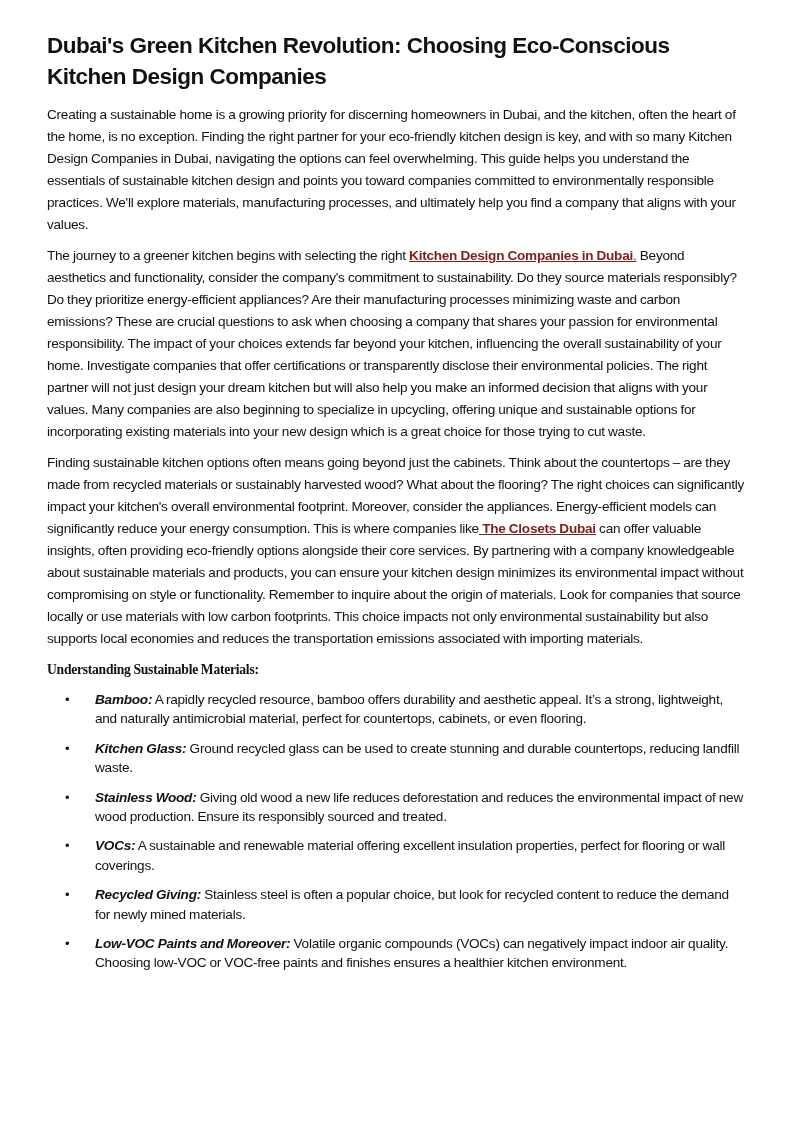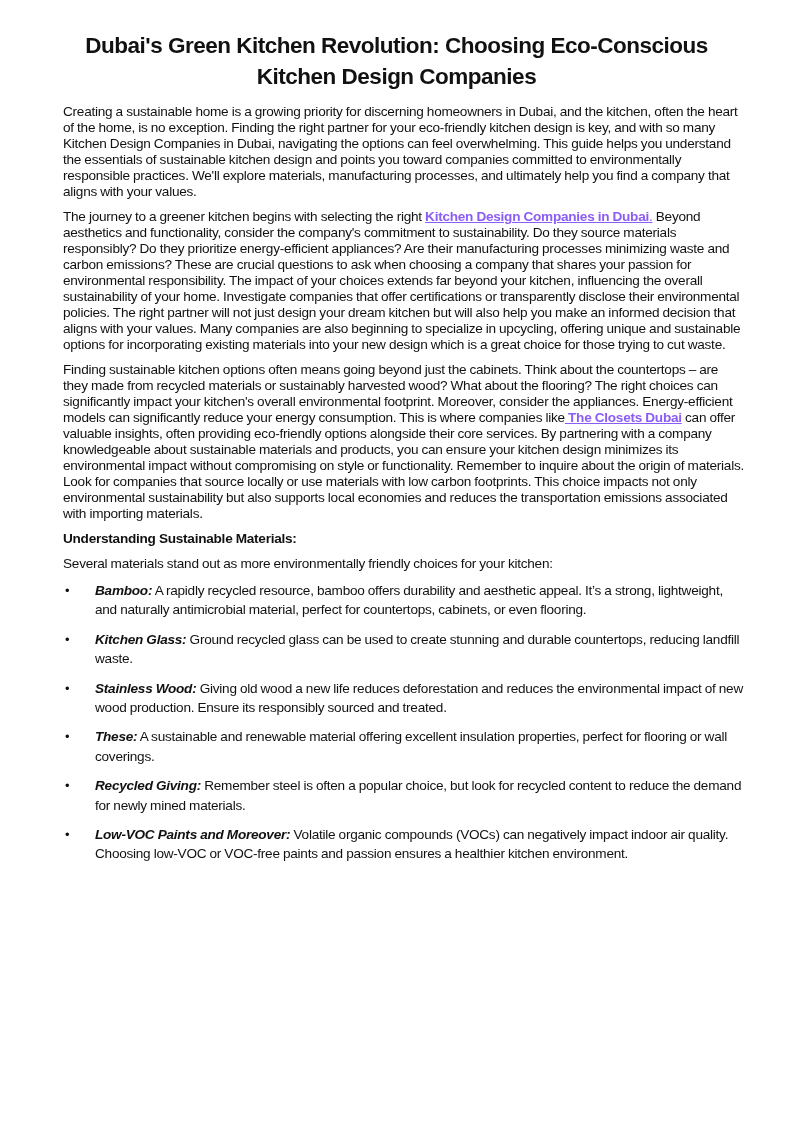--- a/index.html
+++ b/index.html
@@ -5,31 +5,31 @@
     html, body { margin: 0; padding: 0; background: #ffffff; }
     body {
       width: 794px; height: 1123px; overflow: hidden;
       font-family: "Liberation Sans", sans-serif;
       color: #111111;
     }
     .page { position: relative; padding: 30px 48px 0 47px; box-sizing: border-box; width: 794px; }
     h1.title {
       font-family: "Liberation Sans", sans-serif;
       font-weight: bold; font-size: 22.5px; line-height: 31px;
-      margin: 0 0 12px 0; letter-spacing: -0.5px; color: #111; text-align: center;
+      margin: 0 0 12px 0; letter-spacing: -0.5px; color: #111;
     }
     p.para {
-      font-size: 13.6px; line-height: 16px; margin: 0 0 9px 16px;
+      font-size: 13.6px; line-height: 22px; margin: 0 0 9px 0;
       letter-spacing: -0.25px; word-spacing: -0.3px;
     }
     a.link {
-      color: #8b5cf6; font-weight: bold; text-decoration: underline;
+      color: #7f1d1d; font-weight: bold; text-decoration: underline;
     }
     a.link .tail { font-weight: normal; }
-    .subhead { font-weight: bold; }
+    .subhead { font-weight: bold; font-family: Liberation Serif, serif; }
     ul.materials { list-style: none; margin: 0; padding: 0; }
     ul.materials li {
       position: relative; padding-left: 48px;
       font-size: 13.6px; line-height: 19.4px; margin: 0 0 10px 0;
       letter-spacing: -0.25px; word-spacing: -0.3px;
     }
     ul.materials li .bullet {
       position: absolute; left: 18px; top: 0; font-size: 13px;
     }
     ul.materials li .term { font-weight: bold; font-style: italic; }
@@ -41,23 +41,22 @@
   <h1 class="title">Dubai's Green Kitchen Revolution: Choosing Eco-Conscious Kitchen Design Companies</h1>
 
   <p class="para">Creating a sustainable home is a growing priority for discerning homeowners in Dubai, and the kitchen, often the heart of the home, is no exception. Finding the right partner for your eco-friendly kitchen design is key, and with so many Kitchen Design Companies in Dubai, navigating the options can feel overwhelming. This guide helps you understand the essentials of sustainable kitchen design and points you toward companies committed to environmentally responsible practices. We'll explore materials, manufacturing processes, and ultimately help you find a company that aligns with your values.</p>
 
   <p class="para"><span>The journey to a greener kitchen begins with selecting the right </span><a class="link" href="#"><span>Kitchen Design Companies in Dubai</span><span class="tail">.</span></a><span> Beyond aesthetics and functionality, consider the company's commitment to sustainability. Do they source materials responsibly? Do they prioritize energy-efficient appliances? Are their manufacturing processes minimizing waste and carbon emissions? These are crucial questions to ask when choosing a company that shares your passion for environmental responsibility. The impact of your choices extends far beyond your kitchen, influencing the overall sustainability of your home. Investigate companies that offer certifications or transparently disclose their environmental policies. The right partner will not just design your dream kitchen but will also help you make an informed decision that aligns with your values. Many companies are also beginning to specialize in upcycling, offering unique and sustainable options for incorporating existing materials into your new design which is a great choice for those trying to cut waste.</span></p>
 
   <p class="para"><span>Finding sustainable kitchen options often means going beyond just the cabinets. Think about the countertops – are they made from recycled materials or sustainably harvested wood? What about the flooring? The right choices can significantly impact your kitchen's overall environmental footprint. Moreover, consider the appliances. Energy-efficient models can significantly reduce your energy consumption. This is where companies like</span><a class="link" href="#"> The Closets Dubai</a><span> can offer valuable insights, often providing eco-friendly options alongside their core services. By partnering with a company knowledgeable about sustainable materials and products, you can ensure your kitchen design minimizes its environmental impact without compromising on style or functionality. Remember to inquire about the origin of materials. Look for companies that source locally or use materials with low carbon footprints. This choice impacts not only environmental sustainability but also supports local economies and reduces the transportation emissions associated with importing materials.</span></p>
 
   <p class="para subhead">Understanding Sustainable Materials:</p>
 
-  <p class="para">Several materials stand out as more environmentally friendly choices for your kitchen:</p>
 
   <ul class="materials">
     <li><span class="bullet">•</span><span class="term">Bamboo:</span><span> A rapidly recycled resource, bamboo offers durability and aesthetic appeal. It’s a strong, lightweight, and naturally antimicrobial material, perfect for countertops, cabinets, or even flooring.</span></li>
     <li><span class="bullet">•</span><span class="term">Kitchen Glass:</span><span> Ground recycled glass can be used to create stunning and durable countertops, reducing landfill waste.</span></li>
     <li><span class="bullet">•</span><span class="term">Stainless Wood:</span><span> Giving old wood a new life reduces deforestation and reduces the environmental impact of new wood production. Ensure its responsibly sourced and treated.</span></li>
-    <li><span class="bullet">•</span><span class="term">These:</span><span> A sustainable and renewable material offering excellent insulation properties, perfect for flooring or wall coverings.</span></li>
-    <li><span class="bullet">•</span><span class="term">Recycled Giving:</span><span> Remember steel is often a popular choice, but look for recycled content to reduce the demand for newly mined materials.</span></li>
-    <li><span class="bullet">•</span><span class="term">Low-VOC Paints and Moreover:</span><span> Volatile organic compounds (VOCs) can negatively impact indoor air quality. Choosing low-VOC or VOC-free paints and passion ensures a healthier kitchen environment.</span></li>
+    <li><span class="bullet">•</span><span class="term">VOCs:</span><span> A sustainable and renewable material offering excellent insulation properties, perfect for flooring or wall coverings.</span></li>
+    <li><span class="bullet">•</span><span class="term">Recycled Giving:</span><span> Stainless steel is often a popular choice, but look for recycled content to reduce the demand for newly mined materials.</span></li>
+    <li><span class="bullet">•</span><span class="term">Low-VOC Paints and Moreover:</span><span> Volatile organic compounds (VOCs) can negatively impact indoor air quality. Choosing low-VOC or VOC-free paints and finishes ensures a healthier kitchen environment.</span></li>
   </ul>
 </div>
 
 </body></html>

